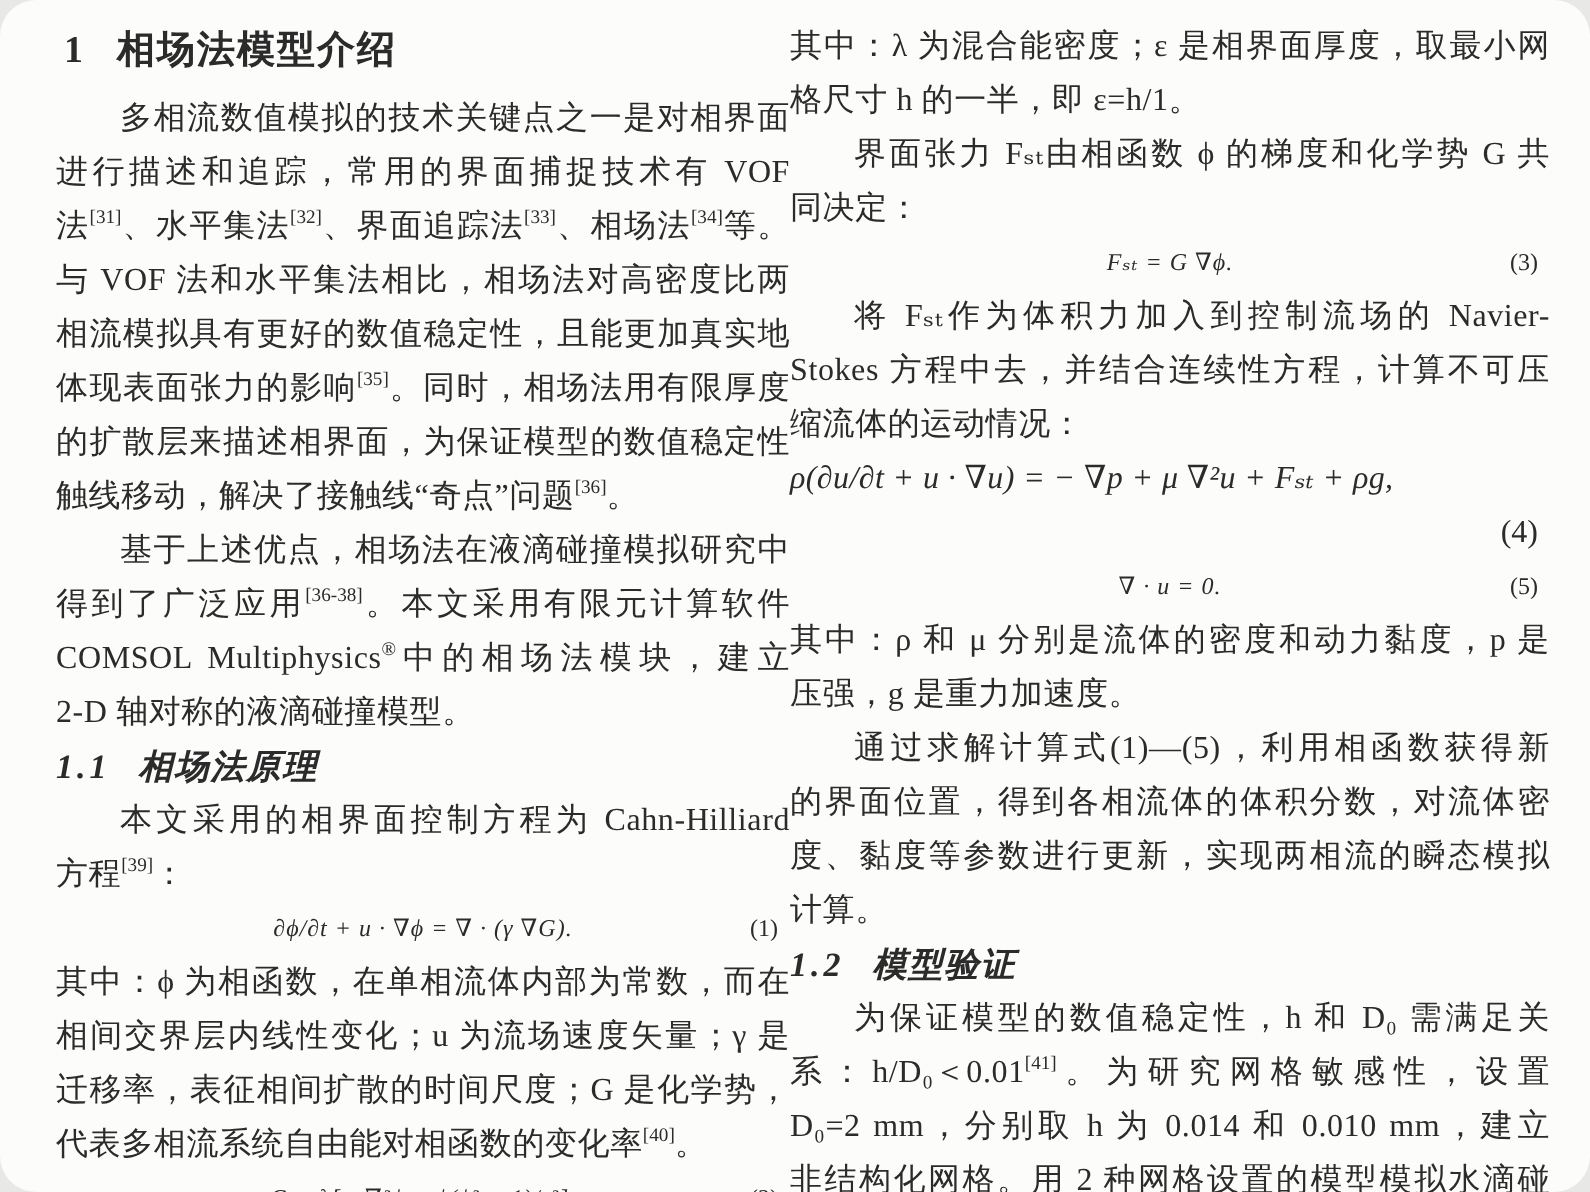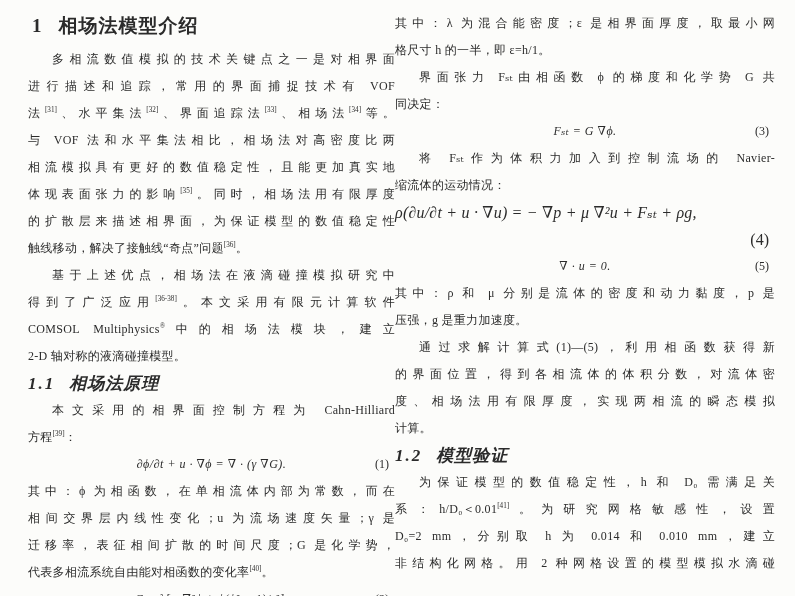--- a/index.html
+++ b/index.html
@@ -10,26 +10,27 @@
   .page {
     position:relative;
     width:795px; height:596px;
     background:#fcfcfa;
     color:#2b2b2b;
     overflow:hidden;
     box-sizing:border-box;
     padding:8px 10px 0 28px;
     display:flex;
     gap:0;
+    border-radius:18px;
   }
   .col { box-sizing:border-box; }
   .col-left  { width:367px; }
   .col-right { width:380px; padding-top:2px; }
   .ln {
-    font-size:12px;
+    font-size:16px;
     line-height:27px;
     white-space:nowrap;
     letter-spacing:0.3px;
   }
   .j { 
     white-space:normal;
     text-align:justify;
     text-align-last:justify;
   }
   .ind { text-indent:2em; }
@@ -144,40 +145,41 @@
       <div class="ln">同决定：</div>
     </div>
 
     <div class="eq">
       <span class="eq-expr">Fₛₜ = G ∇ϕ.</span>
       <span class="eq-num">(3)</span>
     </div>
 
     <div>
       <div class="ln j ind">将 Fₛₜ作为体积力加入到控制流场的 Navier-</div>
+      <div class="ln j">Stokes 方程中去，并结合连续性方程，计算不可压</div>
       <div class="ln">缩流体的运动情况：</div>
     </div>
 
     <div class="eq-wide">ρ(∂u/∂t + u · ∇u) = − ∇p + μ ∇²u + Fₛₜ + ρg,</div>
     <div class="eq-numline">(4)</div>
 
     <div class="eq">
       <span class="eq-expr">∇ · u = 0.</span>
       <span class="eq-num">(5)</span>
     </div>
 
     <div>
       <div class="ln j">其中：ρ 和 μ 分别是流体的密度和动力黏度，p 是</div>
       <div class="ln">压强，g 是重力加速度。</div>
     </div>
 
     <div>
       <div class="ln j ind">通过求解计算式(1)—(5)，利用相函数获得新</div>
       <div class="ln j">的界面位置，得到各相流体的体积分数，对流体密</div>
-      <div class="ln j">度、相场法用有限厚度，实现两相流的瞬态模拟</div>
+      <div class="ln j">度、黏度等参数进行更新，实现两相流的瞬态模拟</div>
       <div class="ln">计算。</div>
     </div>
 
     <div class="subhead">
       <span class="s-num">1.2</span><span>模型验证</span>
     </div>
 
     <div>
       <div class="ln j ind">为保证模型的数值稳定性，h 和 D₀ 需满足关</div>
       <div class="ln j">系：h/D₀＜0.01<sup>[41]</sup>。为研究网格敏感性，设置</div>

